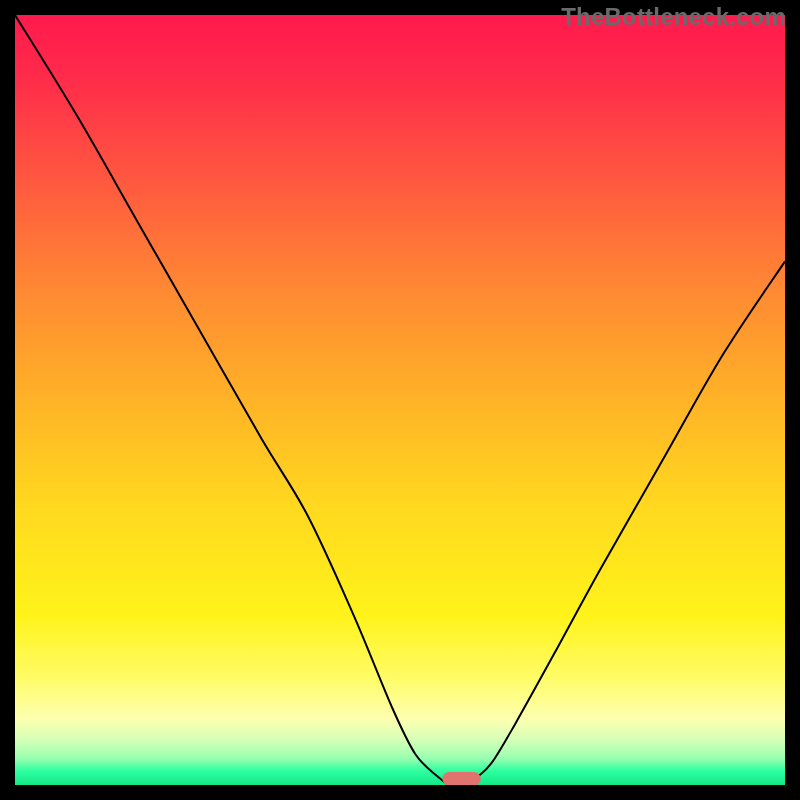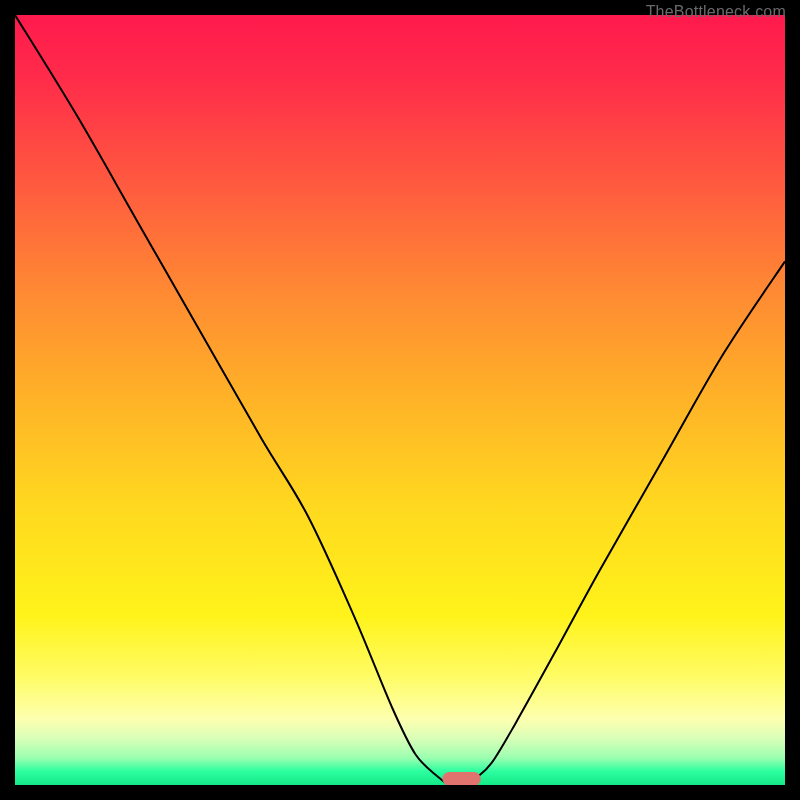--- a/index.html
+++ b/index.html
@@ -46,22 +46,22 @@
     left: 0;
     top: 0;
     width: 770px;
     height: 770px;
   }
   .attribution {
     position: absolute;
     top: 3px;
     right: 14px;
     color: #6a6a6a;
-    font-size: 16px;
-    font-weight: 400;
+    font-size: 24px;
+    font-weight: 700;
     letter-spacing: 0.2px;
   }
 </style>
 </head>
 <body>
 
 <div class="frame">
   <div class="gradient"></div>
   <svg class="plot" viewBox="0 0 100 100" preserveAspectRatio="none">
     <path id="curve-path" fill="none" stroke-width="2" vector-effect="non-scaling-stroke" d="M 0 0 C 1.3333333333333333 2.1666666666666665, 5.333333333333334 8.5, 8 13 C 10.666666666666666 17.5, 13.333333333333334 22.333333333333332, 16 27 C 18.666666666666668 31.666666666666668, 21.333333333333332 36.333333333333336, 24 41 C 26.666666666666668 45.666666666666664, 29.666666666666668 51, 32 55 C 34.333333333333336 59, 36 61.166666666666664, 38 65 C 40 68.83333333333333, 42.166666666666664 73.83333333333333, 44 78 C 45.833333333333336 82.16666666666667, 47.666666666666664 87, 49 90 C 50.333333333333336 93, 51 94.5, 52 96 C 53 97.5, 54.25000000000001 98.33333333333333, 55.00000000000001 99 C 55.75000000000001 99.66666666666667, 55.99999999999999 99.83333333333333, 56.49999999999999 100 C 56.99999999999999 100.16666666666667, 57.41666666666666 100.16666666666667, 57.99999999999999 100 C 58.58333333333333 99.83333333333333, 59.33333333333333 99.5, 60 99 C 60.66666666666667 98.5, 61.166666666666664 98.16666666666667, 62 97 C 62.833333333333336 95.83333333333333, 63.666666666666664 94.33333333333333, 65 92 C 66.33333333333333 89.66666666666667, 68.16666666666667 86.33333333333333, 70 83 C 71.83333333333333 79.66666666666667, 73.66666666666667 76.16666666666667, 76 72 C 78.33333333333333 67.83333333333333, 81.33333333333333 62.66666666666667, 84 58 C 86.66666666666667 53.33333333333333, 89.33333333333333 48.33333333333333, 92 43.99999999999999 C 94.66666666666667 39.66666666666666, 98.66666666666667 34, 100 32" stroke="#000000"></path>

